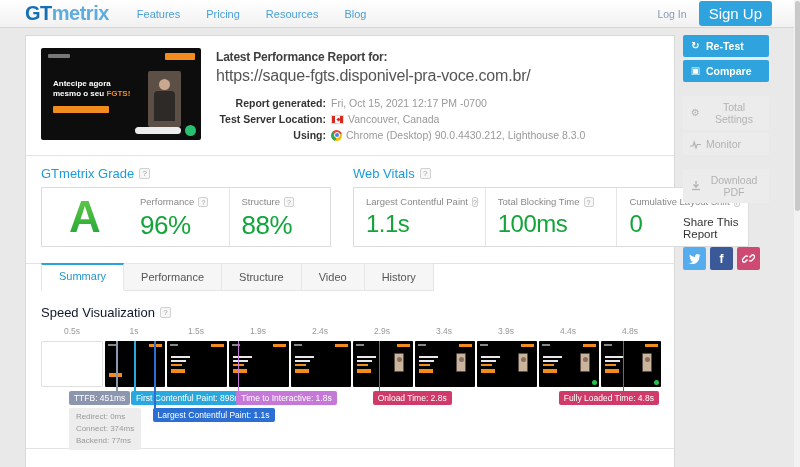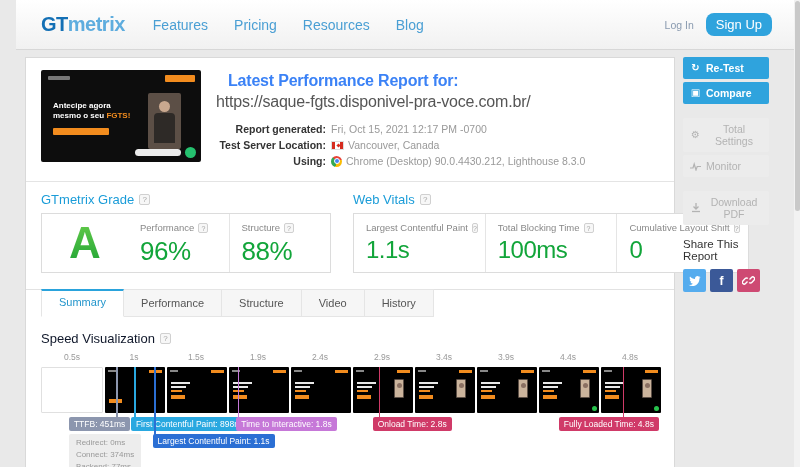--- a/index.html
+++ b/index.html
@@ -1,29 +1,29 @@
 <!DOCTYPE html>
 <html><head>
 <meta charset="utf-8">
 <style>
   * { margin:0; padding:0; box-sizing:border-box; }
   html,body { width:800px; height:467px; overflow:hidden; }
   body { background:#e9e9e9; font-family:"Liberation Sans","DejaVu Sans",sans-serif; position:relative; }
 
   
-  .navbar { height:50px; background:linear-gradient(#ffffff,#f1f1f1); border-bottom:1px solid #d7d7d7;
-            display:flex; align-items:center; padding:0 28px 0 25px;margin-left:16px; }
+  .navbar { height:28px; background:linear-gradient(#ffffff,#f1f1f1); border-bottom:1px solid #d7d7d7;
+            display:flex; align-items:center; padding:0 28px 0 25px; }
   .logo { font-size:20px; letter-spacing:-0.5px; cursor:pointer; margin-right:28px; }
   .logo .gt { color:#1470b5; font-weight:bold; }
   .logo .metrix { color:#44a0da; font-weight:bold; opacity:.85; }
   .nav-links { display:flex; gap:26px; flex:1; }
-  .nav-link { font-size:14px; color:#4a9fd4; text-decoration:none; cursor:pointer; }
+  .nav-link { font-size:11px; color:#4a9fd4; text-decoration:none; cursor:pointer; }
   .nav-right { display:flex; align-items:center; gap:12px; }
   .login-link { font-size:10.5px; color:#8a9bb0; cursor:pointer; }
-  .signup-btn { font-size:13px; color:#fff; background:#2fa3dd; border:none; border-radius:8px;
+  .signup-btn { font-size:15px; color:#fff; background:#2fa3dd; border:none; border-radius:3px;
                 padding:4px 10px; cursor:pointer; }
 
   
   .main { display:flex; align-items:flex-start; padding:7px 24px 0 25px; gap:8px; }
   .card { background:#fff; border:1px solid #d9d9d9; width:650px; padding:12px 15px 20px 15px; }
   .aside { width:86px; flex:none; }
 
   
   .report-head { display:flex; }
   .thumb { width:160px; height:92px; background:#0d0d0d; border-radius:2px; position:relative; flex:none; overflow:hidden; }
@@ -32,21 +32,21 @@
   .t-headline { position:absolute; top:31px; left:12px; width:86px; font-size:8px; font-weight:bold; color:#fff; line-height:1.25; }
   .t-headline .accent { color:#f28c1e; }
   .t-btn { position:absolute; top:58px; left:12px; width:56px; height:7px; background:#f28c1e; border-radius:1px; }
   .t-person { position:absolute; top:23px; right:20px; width:33px; height:56px; background:#5c4f46; border-radius:2px; overflow:hidden; }
   .t-person::before { content:""; position:absolute; top:8px; left:11px; width:11px; height:11px; border-radius:50%; background:#c9a88f; }
   .t-person::after { content:""; position:absolute; top:20px; left:6px; width:21px; height:30px; border-radius:4px 4px 0 0; background:#2e2a27; }
   .t-chat { position:absolute; bottom:6px; right:20px; width:46px; height:7px; background:#fff; border-radius:4px; opacity:.92; }
   .t-dot { position:absolute; bottom:4px; right:5px; width:11px; height:11px; border-radius:50%; background:#25c16f; }
 
   .report-info { margin-left:15px; padding-top:2px; min-width:0; }
-  .report-title { font-size:16px; font-weight:bold; color:#3b82f6; letter-spacing:-0.2px;margin-left:12px; }
+  .report-title { font-size:12px; font-weight:bold; color:#404040; letter-spacing:-0.2px; }
   .report-url { font-size:16px; color:#555; margin-top:3px; letter-spacing:-0.2px; }
   .meta { margin-top:10px; }
   .meta-row { display:flex; align-items:center; font-size:10.5px; line-height:16px; }
   .meta-label { width:110px; text-align:right; font-weight:bold; color:#333; flex:none; }
   .meta-value { color:#999; margin-left:5px; display:flex; align-items:center; gap:4px; }
   .icon-flag { width:13px; height:9px; display:inline-block; position:relative; flex:none;
                background:linear-gradient(90deg,#d52b1e 0 27%,#fff 27% 73%,#d52b1e 73%); border:0.5px solid #ddd; }
   .icon-flag::after { content:""; position:absolute; left:5px; top:2.5px; width:3px; height:3px; background:#d52b1e; transform:rotate(45deg); }
   .icon-chrome { width:11px; height:11px; border-radius:50%; display:inline-block; position:relative; flex:none;
                  background:conic-gradient(from -45deg,#ea4335 0 33%,#fbbc05 0 66%,#34a853 0 100%); }

